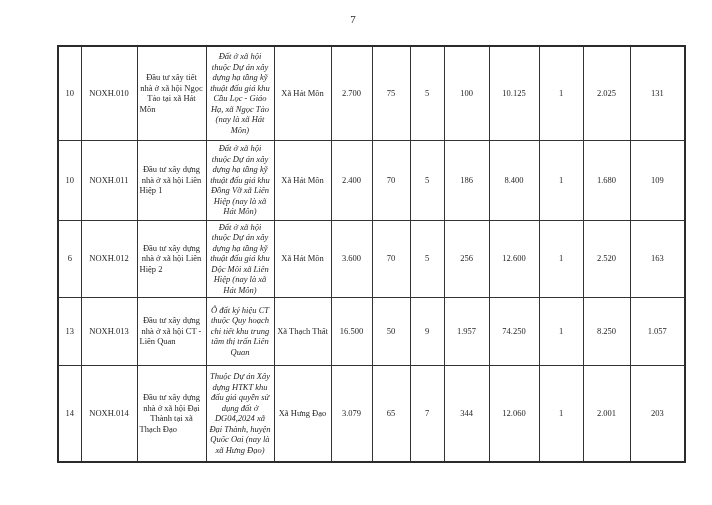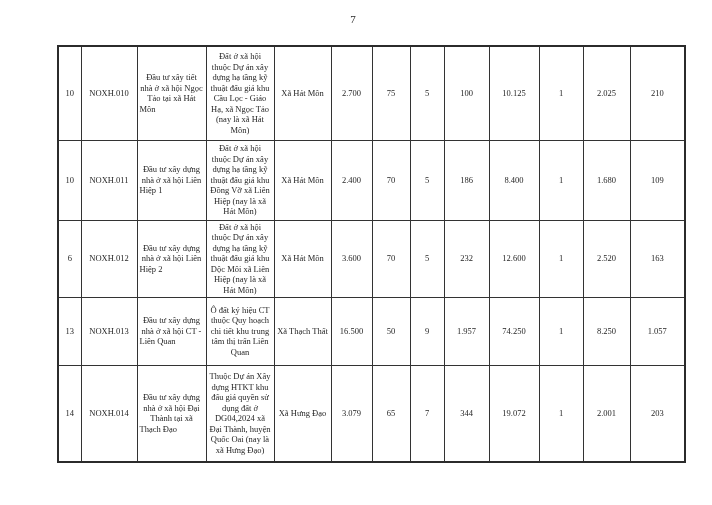--- a/index.html
+++ b/index.html
@@ -44,20 +44,21 @@
     overflow: hidden;
     color: #1f1f1f;
   }
   td.cell-name {
     text-align: justify;
     text-align-last: left;
     padding: 2px 4px;
   }
   td.cell-desc {
     padding: 1px 3px;
+    font-style: italic;
   }
   tr.r10 { height: 94px; }
   tr.r11 { height: 80px; }
   tr.r12 { height: 77px; }
   tr.r13 { height: 68px; }
   tr.r14 { height: 97px; }
 </style>
 </head>
 <body>
 
@@ -87,21 +88,21 @@
         <td class="cell-name">Đầu tư xây tiết nhà ở xã hội Ngọc Tảo tại xã Hát Môn</td>
         <td class="cell-desc">Đất ở xã hội thuộc Dự án xây dựng hạ tầng kỹ thuật đấu giá khu Cầu Lọc - Giáo Hạ, xã Ngọc Tảo (nay là xã Hát Môn)</td>
         <td>Xã Hát Môn</td>
         <td>2.700</td>
         <td>75</td>
         <td>5</td>
         <td>100</td>
         <td>10.125</td>
         <td>1</td>
         <td>2.025</td>
-        <td>210</td>
+        <td>131</td>
       </tr>
       <tr class="r11">
         <td>10</td>
         <td>NOXH.011</td>
         <td class="cell-name">Đầu tư xây dựng nhà ở xã hội Liên Hiệp 1</td>
         <td class="cell-desc">Đất ở xã hội thuộc Dự án xây dựng hạ tầng kỹ thuật đấu giá khu Đồng Vỡ xã Liên Hiệp (nay là xã Hát Môn)</td>
         <td>Xã Hát Môn</td>
         <td>2.400</td>
         <td>70</td>
         <td>5</td>
@@ -113,21 +114,21 @@
       </tr>
       <tr class="r12">
         <td>6</td>
         <td>NOXH.012</td>
         <td class="cell-name">Đầu tư xây dựng nhà ở xã hội Liên Hiệp 2</td>
         <td class="cell-desc">Đất ở xã hội thuộc Dự án xây dựng hạ tầng kỹ thuật đấu giá khu Dộc Môi xã Liên Hiệp (nay là xã Hát Môn)</td>
         <td>Xã Hát Môn</td>
         <td>3.600</td>
         <td>70</td>
         <td>5</td>
-        <td>232</td>
+        <td>256</td>
         <td>12.600</td>
         <td>1</td>
         <td>2.520</td>
         <td>163</td>
       </tr>
       <tr class="r13">
         <td>13</td>
         <td>NOXH.013</td>
         <td class="cell-name">Đầu tư xây dựng nhà ở xã hội CT - Liên Quan</td>
         <td class="cell-desc">Ô đất ký hiệu CT thuộc Quy hoạch chi tiết khu trung tâm thị trấn Liên Quan</td>
@@ -144,20 +145,20 @@
       <tr class="r14">
         <td>14</td>
         <td>NOXH.014</td>
         <td class="cell-name">Đầu tư xây dựng nhà ở xã hội Đại Thành tại xã Thạch Đạo</td>
         <td class="cell-desc">Thuộc Dự án Xây dựng HTKT khu đấu giá quyền sử dụng đất ở DG04,2024 xã Đại Thành, huyện Quốc Oai (nay là xã Hưng Đạo)</td>
         <td>Xã Hưng Đạo</td>
         <td>3.079</td>
         <td>65</td>
         <td>7</td>
         <td>344</td>
-        <td>19.072</td>
+        <td>12.060</td>
         <td>1</td>
         <td>2.001</td>
         <td>203</td>
       </tr>
     </tbody>
   </table>
 </div>
 
 </body></html>

